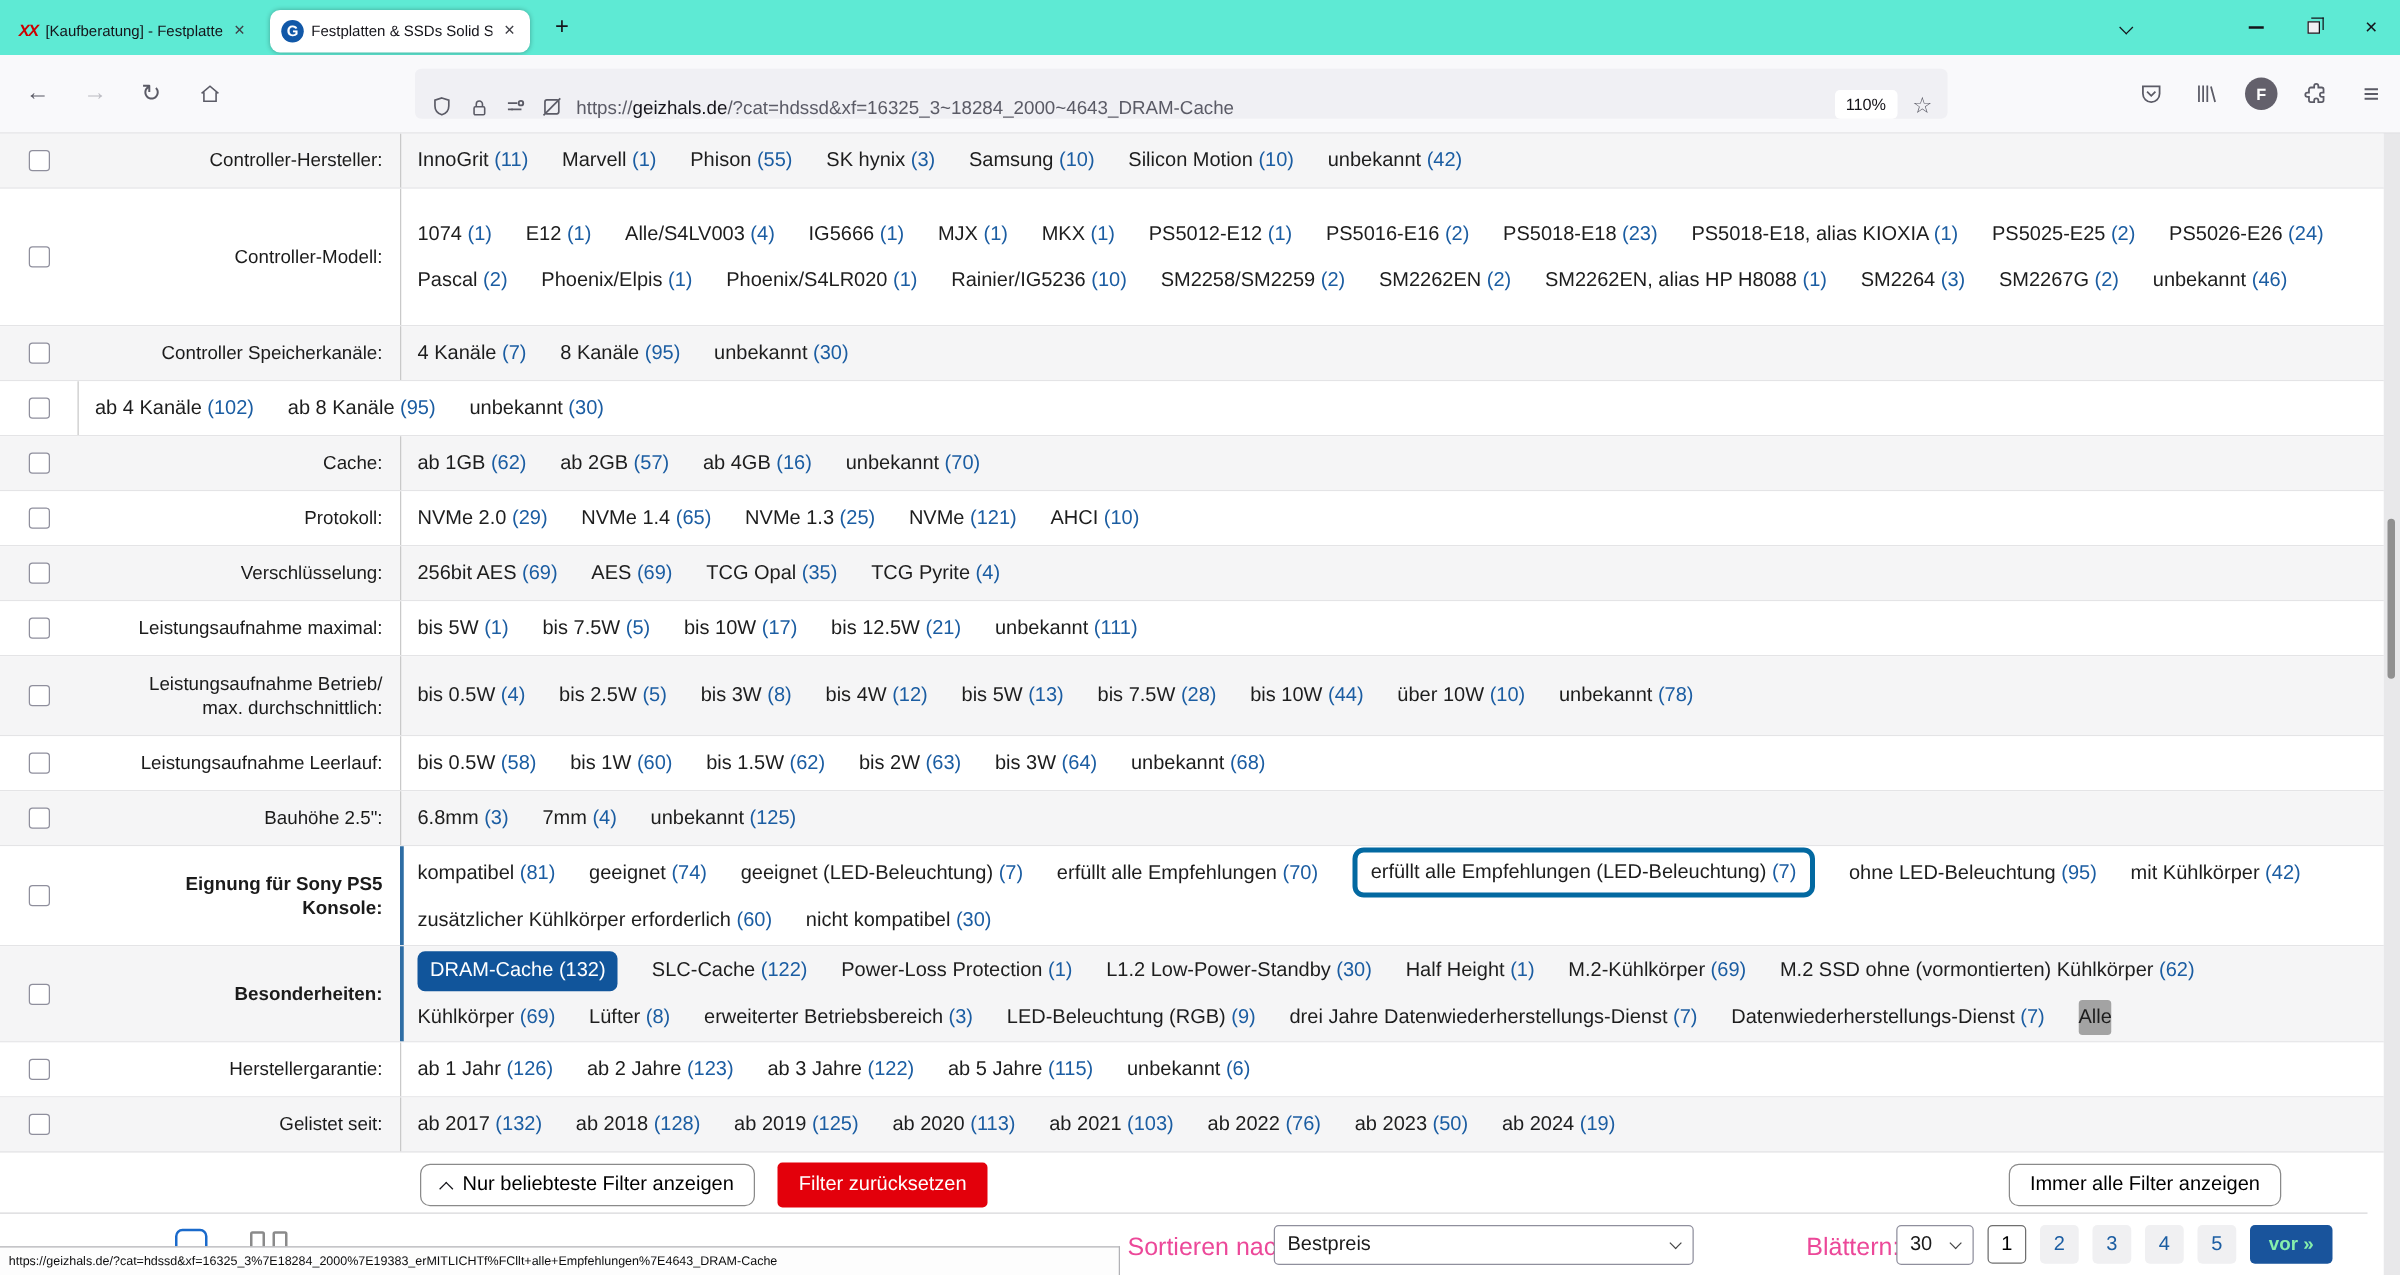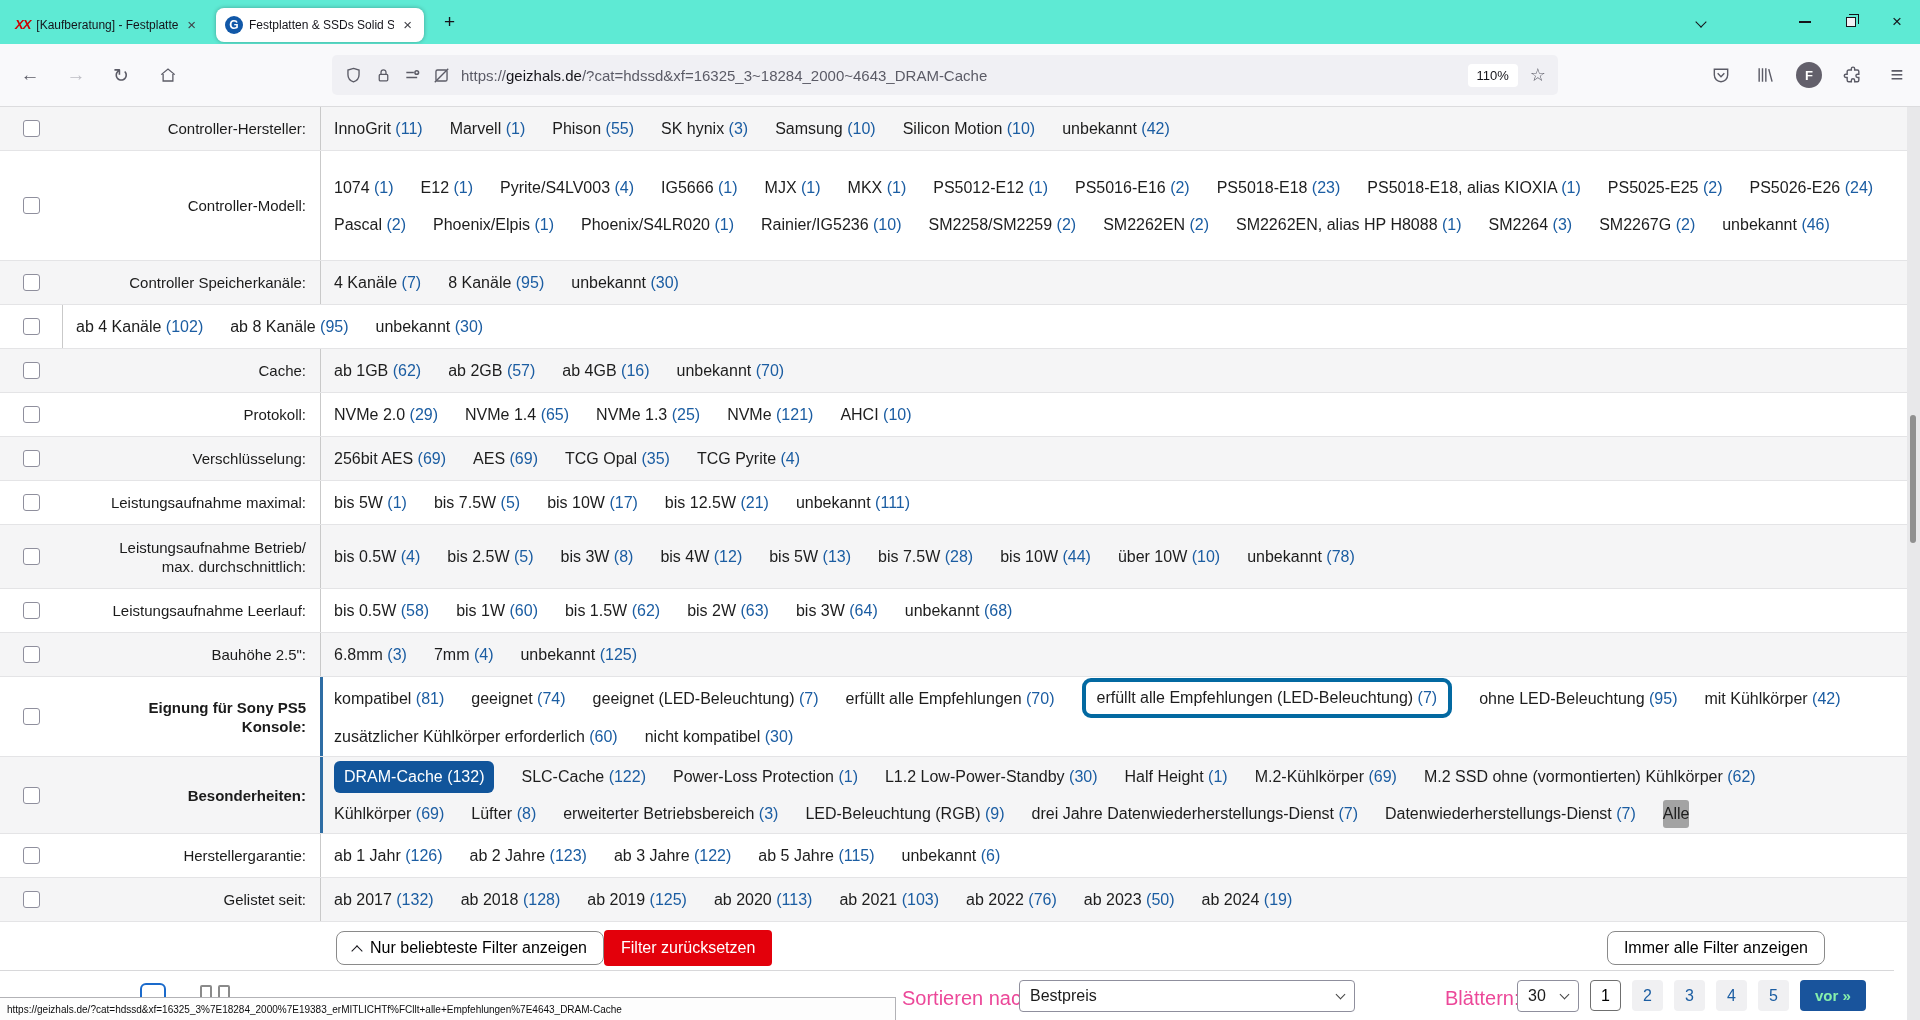--- a/index.html
+++ b/index.html
@@ -21,21 +21,21 @@
   .tabbar-right { position:absolute; right:0; top:0; height:44px; display:flex; align-items:center; }
   .tab-overflow { margin-right:58px; }
   .chev { display:inline-block; width:8px; height:8px; border-right:1.6px solid #15141a; border-bottom:1.6px solid #15141a; transform:rotate(45deg); }
   .chev-up { transform:rotate(-135deg); position:relative; top:3px; }
   .win-btn { width:46px; height:44px; display:flex; align-items:center; justify-content:center; color:#15141a; font-size:17px; cursor:pointer; }
   .min-bar { width:12px; height:1.5px; background:#15141a; display:inline-block; }
   .restore-box { width:10px; height:10px; border:1.2px solid #15141a; display:inline-block; position:relative; background:#f0f0f4; }
   .restore-box:before { content:""; position:absolute; left:2px; bottom:2px; width:9px; height:9px; border:1.2px solid #15141a; border-bottom:none; border-left:none; }
   .toolbar { position:absolute; top:44px; left:0; right:0; height:63px; background:#f9f9fb; border-bottom:1px solid #dcdcde; }
   .nav-ic { position:absolute; top:13px; width:36px; height:36px; display:flex; align-items:center; justify-content:center; font-size:19px; color:#5b5b66; border-radius:4px; cursor:pointer; }
-  .urlbar { position:absolute; left:332px; top:11px; width:1226px; height:40px; background:#f0f0f4; border-radius:5px; display:flex; align-items:center; padding:0 8px; }
+  .urlbar { position:absolute; left:332px; top:11px; width:1226px; height:40px; background:#f0f0f4; border-radius:5px; display:flex; align-items:flex-end; padding:0 8px; }
   .urlbar svg { flex:0 0 auto; }
   .url-text { font-size:15px; color:#5b5b66; margin-left:10px; white-space:nowrap; flex:1; overflow:hidden; }
   .url-domain { color:#15141a; }
   .zoom-pill { background:#fff; border-radius:4px; padding:4px 9px; font-size:13px; color:#15141a; margin-right:12px; }
   .star { font-size:18px; color:#5b5b66; margin-right:4px; }
   .tb-right { position:absolute; right:6px; top:13px; display:flex; align-items:center; gap:10px; }
   .tb-ic { width:34px; height:36px; display:flex; align-items:center; justify-content:center; color:#5b5b66; cursor:pointer; }
   .avatar-f { width:26px; height:26px; border-radius:50%; background:#63606b; color:#fff; font-size:13px; font-weight:bold; display:flex; align-items:center; justify-content:center; }
   .hamburger { font-size:22px; color:#5b5b66; }
   
@@ -52,21 +52,21 @@
   .label-cell.bold { font-weight:bold; }
   .opts-cell { flex:1; border-left:1px solid #c9c9c9; padding:1px 30px 1px 13px; display:flex; flex-wrap:wrap; align-items:center; align-content:center; column-gap:27px; }
   .frow.blue .opts-cell { border-left:3px solid #2e6da4; padding-left:11px; }
   .opt { font-size:16px; line-height:37px; white-space:nowrap; color:#1d1d1d; cursor:pointer; text-decoration:none; }
   .opt .cnt { color:#1b5da2; }
   .opt.chip-selected { background:#11559b; color:#fff; border-radius:6px; padding:4px 10px; line-height:24px; }
   .opt.chip-selected .cnt { color:#fff; }
   .opt.chip-outlined { border:4px solid #0369a1; background:#fff; border-radius:9px; padding:4px 11px; line-height:24px; }
   .opt.chip-alle { background:#a3a3a3; border-radius:3px; padding:3px 0; line-height:22px; color:#1d1d1d; }
   
-  .footer-row { height:52px; display:flex; align-items:center; padding-left:336px; position:relative; }
+  .footer-row { height:52px; display:flex; align-items:center; gap:18px; padding-left:336px; position:relative; }
   .btn-outline { background:#fff; border:1px solid #8a8a8a; border-radius:8px; height:34px; padding:0 16px; font-size:16px; color:#000; display:inline-flex; align-items:center; gap:9px; cursor:pointer; }
   .btn-red { background:#e3000b; border:none; border-radius:4px; height:36px; padding:0 17px; font-size:16px; color:#fff; display:inline-flex; align-items:center; cursor:pointer; }
   .btn-always { position:absolute; right:82px; top:9px; }
   
   .bottombar { position:absolute; left:0; right:13px; top:863px; height:50px; border-top:1px solid #d8d8da; }
   .bb-label { position:absolute; font-size:20px; color:#ec4899; top:16px; }
   .select { position:absolute; top:9px; height:32px; background:#fff; border:1px solid #8f8f9d; border-radius:4px; display:flex; align-items:center; justify-content:space-between; padding:0 10px; font-size:16px; color:#1b1b1b; cursor:pointer; }
   .select .chev { width:7px; height:7px; border-color:#444; position:relative; top:-2px; }
   .pagination { position:absolute; left:1590px; top:9px; display:flex; gap:11px; }
   .page { width:31px; height:31px; border-radius:4px; background:#f0f0f2; color:#1b5da2; display:flex; align-items:center; justify-content:center; font-size:16px; cursor:pointer; }
@@ -183,21 +183,21 @@
         </div>
       </div>
       <div class="frow">
         <div class="cb-cell">
           <span class="checkbox"></span>
         </div>
         <div class="label-cell">Controller-Modell:</div>
         <div class="opts-cell">
           <a class="opt"><span>1074</span><span class="cnt"> (1)</span></a>
           <a class="opt"><span>E12</span><span class="cnt"> (1)</span></a>
-          <a class="opt"><span>Pyrite/S4LV003</span><span class="cnt"> (4)</span></a>
+          <a class="opt"><span>Alle/S4LV003</span><span class="cnt"> (4)</span></a>
           <a class="opt"><span>IG5666</span><span class="cnt"> (1)</span></a>
           <a class="opt"><span>MJX</span><span class="cnt"> (1)</span></a>
           <a class="opt"><span>MKX</span><span class="cnt"> (1)</span></a>
           <a class="opt"><span>PS5012-E12</span><span class="cnt"> (1)</span></a>
           <a class="opt"><span>PS5016-E16</span><span class="cnt"> (2)</span></a>
           <a class="opt"><span>PS5018-E18</span><span class="cnt"> (23)</span></a>
           <a class="opt"><span>PS5018-E18, alias KIOXIA</span><span class="cnt"> (1)</span></a>
           <a class="opt"><span>PS5025-E25</span><span class="cnt"> (2)</span></a>
           <a class="opt"><span>PS5026-E26</span><span class="cnt"> (24)</span></a>
           <a class="opt"><span>Pascal</span><span class="cnt"> (2)</span></a>

